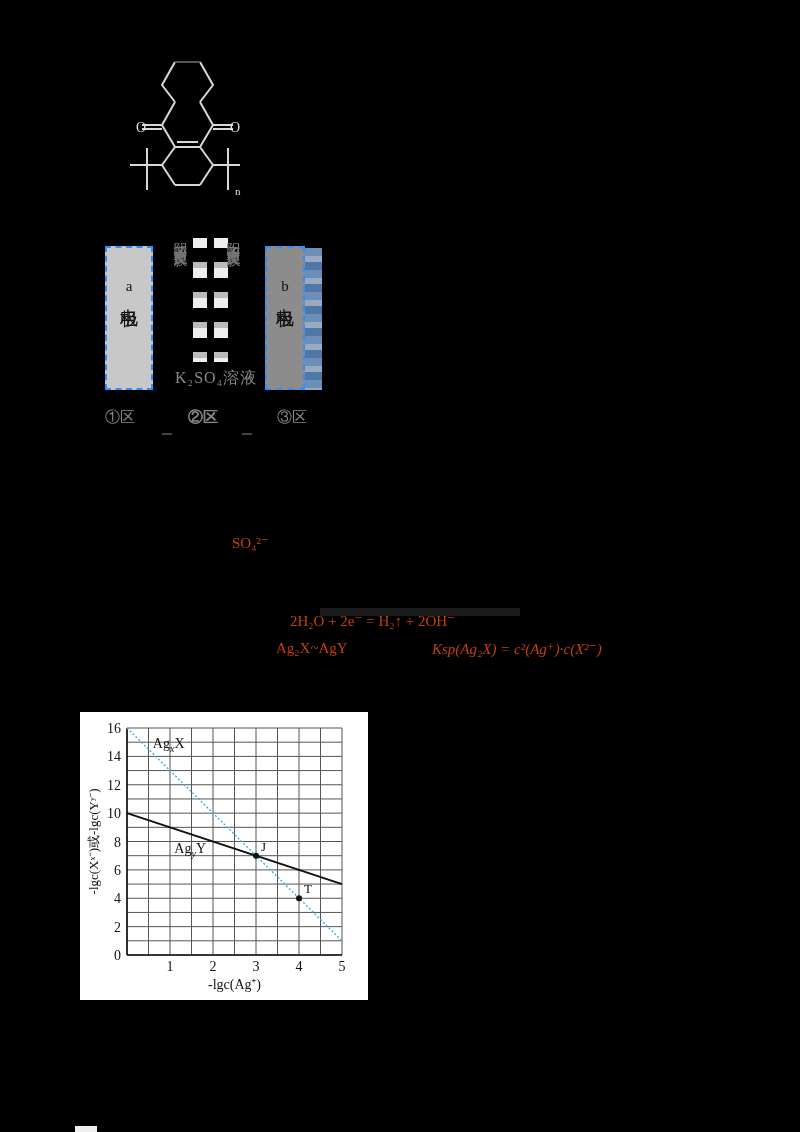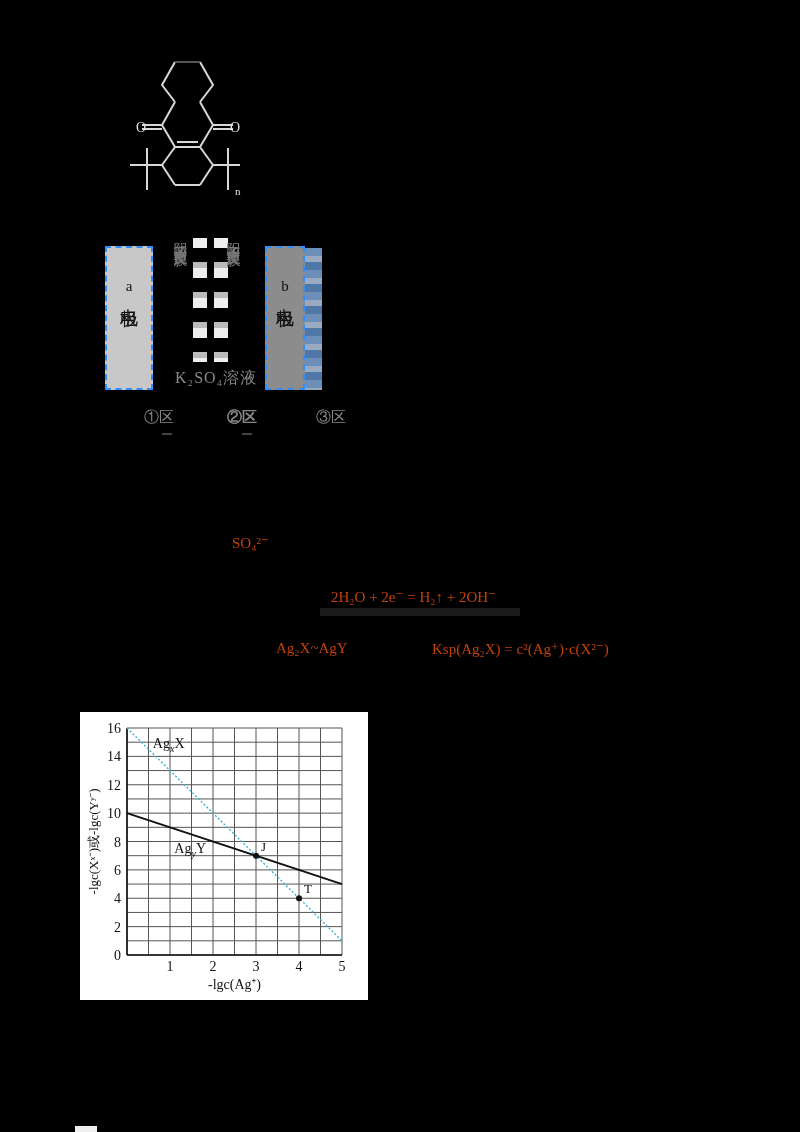--- a/index.html
+++ b/index.html
@@ -17,21 +17,21 @@
   #elec-b-back { left:300px; top:248px; width:22px; height:142px;
                  background:repeating-linear-gradient(180deg,#6b8fb8 0 8px,#9aaac0 8px 14px,#4f77a8 14px 22px); }
   .elec-letter { font-size:15px; line-height:16px; }
   .elec-word { font-size:18px; line-height:20px; writing-mode:vertical-rl; letter-spacing:1px; }
   .membrane { position:absolute; writing-mode:vertical-rl; font-size:14px; color:#777;
               letter-spacing:2px; line-height:16px; }
   #mem-left { left:172px; top:232px; height:130px; }
   #mem-right { left:225px; top:232px; height:130px; }
   .mem-bar { position:absolute; width:14px; background:repeating-linear-gradient(180deg,#eee 0 10px,#000 10px 24px,#bbb 24px 30px); }
   #solution { left:175px; top:368px; font-size:16px; color:#888; letter-spacing:1px; }
-  .zone { position:absolute; top:408px; font-size:15px; color:#888;margin-left:39px; }
+  .zone { position:absolute; top:408px; font-size:15px; color:#888; }
   #zone1 { left:105px; } #zone2 { left:188px;font-weight:bold; } #zone3 { left:277px; }
   .tick { position:absolute; top:433px; width:10px; height:2px; background:#444; }
   
   .faint { position:absolute; color:#c2410c; font-size:15px; white-space:nowrap; }
   .underline { position:absolute; height:8px; background:#1b1b1b; }
   
   #chart-box { left:80px; top:712px; width:288px; height:288px; background:#fff; }
   #bottom-mark { left:75px; top:1126px; width:22px; height:6px; background:#eee; }
 </style>
 </head>
@@ -85,24 +85,24 @@
 <div class="membrane" id="mem-left">阴离子交换膜</div>
 <div class="membrane" id="mem-right">阳离子交换膜</div>
 <div class="abs" id="solution">K₂SO₄溶液</div>
 <div class="zone" id="zone1">①区</div>
 <div class="zone" id="zone2">②区</div>
 <div class="zone" id="zone3">③区</div>
 <div class="tick" style="left:162px;"></div>
 <div class="tick" style="left:242px;"></div>
 
 <div class="faint" style="left:232px;top:534px;">SO₄²⁻</div>
-<div class="faint" style="left:290px;top:588px;margin-left:41px;">2H₂O + 2e⁻ = H₂↑ + 2OH⁻</div>
+<div class="faint" style="left:290px;top:612px;">2H₂O + 2e⁻ = H₂↑ + 2OH⁻</div>
 <div class="underline" style="left:320px;top:608px;width:200px;"></div>
 <div class="faint" style="left:240px;top:640px;margin-left:36px;">Ag₂X~AgY</div>
-<div class="faint" style="left:432px;top:640px;">Ksp(Ag₂X) = c²(Ag⁺)·c(X²⁻)</div>
+<div class="faint" style="left:432px;top:640px;font-style:italic;">Ksp(Ag₂X) = c²(Ag⁺)·c(X²⁻)</div>
 
 <div class="abs" id="chart-box">
   <svg id="chart-svg" width="288" height="288">
       <line x1="47" y1="16" x2="47" y2="243" stroke="#555" stroke-width="1"></line>
       <line x1="68.5" y1="16" x2="68.5" y2="243" stroke="#555" stroke-width="1"></line>
       <line x1="90" y1="16" x2="90" y2="243" stroke="#555" stroke-width="1"></line>
       <line x1="111.5" y1="16" x2="111.5" y2="243" stroke="#555" stroke-width="1"></line>
       <line x1="133" y1="16" x2="133" y2="243" stroke="#555" stroke-width="1"></line>
       <line x1="154.5" y1="16" x2="154.5" y2="243" stroke="#555" stroke-width="1"></line>
       <line x1="176" y1="16" x2="176" y2="243" stroke="#555" stroke-width="1"></line>

